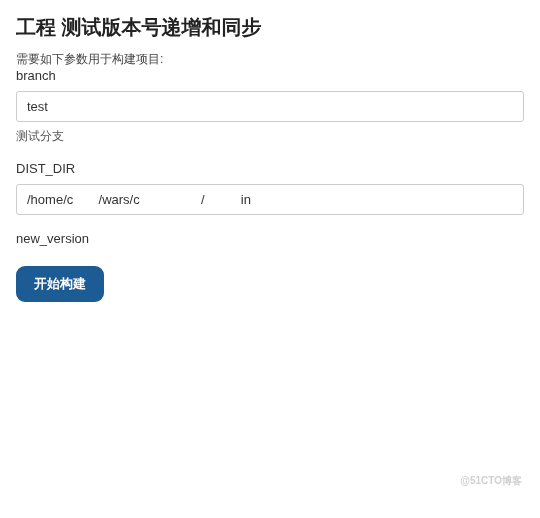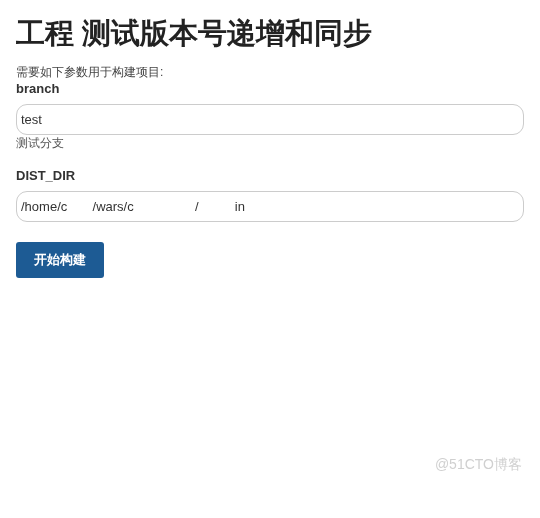--- a/index.html
+++ b/index.html
@@ -8,72 +8,74 @@
       padding: 0;
     }
     body {
       font-family: -apple-system, BlinkMacSystemFont, "Segoe UI", "Microsoft YaHei", sans-serif;
       background: #ffffff;
       padding: 14px 16px;
       width: 540px;
       color: #333;
     }
     .page-title {
-      font-size: 29px;
+      font-size: 20px;
       font-weight: bold;
       color: #222;
       margin-bottom: 10px;
     }
     .page-desc {
       font-size: 12px;
       color: #444;
     }
     .param-block {
       margin-bottom: 16px;
     }
     .param-label {
       font-size: 13px;
-      font-weight: bold;
+      font-weight: normal;
       color: #333;
       margin-bottom: 8px;
       display: block;
     }
     .param-input {
       width: 100%;
-      padding: 7px 4px;
+      padding: 7px 10px;
       font-size: 13px;
       border: 1px solid #ccc;
-      border-radius: 11px;
+      border-radius: 3px;
       background: #fff;
       color: #333;
       outline: none;
     }
     .param-help {
       font-size: 12px;
       color: #555;
+      margin-top: 6px;
     }
     .build-button {
       background: #1d5b94;
       color: #ffffff;
       border: none;
-      border-radius: 3px;
+      border-radius: 9px;
       padding: 9px 18px;
       font-size: 13px;
       font-weight: bold;
       cursor: pointer;
       margin-top: 4px;
     }
     .watermark {
       position: fixed;
       right: 18px;
-      bottom: 44px;
+      bottom: 30px;
       color: #d0d0d0;
-      font-size: 14px;
+      font-size: 10px;
       pointer-events: none;
       user-select: none;
+      font-weight: bold;
     }
   </style>
 </head>
 <body>
 
 
 
 <h1 class="page-title">工程 测试版本号递增和同步</h1>
 <p class="page-desc">需要如下参数用于构建项目:</p>
 
@@ -85,20 +87,21 @@
 
 <div class="param-block">
   <label class="param-label">DIST_DIR</label>
   <input type="text" class="param-input" value="/home/c       /wars/c                 /          in" style="">
 </div>
 
 <div class="param-block">
 </div>
 
 <div class="param-block">
+  <label class="param-label">new_version</label>
 </div>
 
 <button class="build-button">开始构建</button>
 
 <div class="watermark">@51CTO博客</div>
 
 
 
 
 </body></html>

